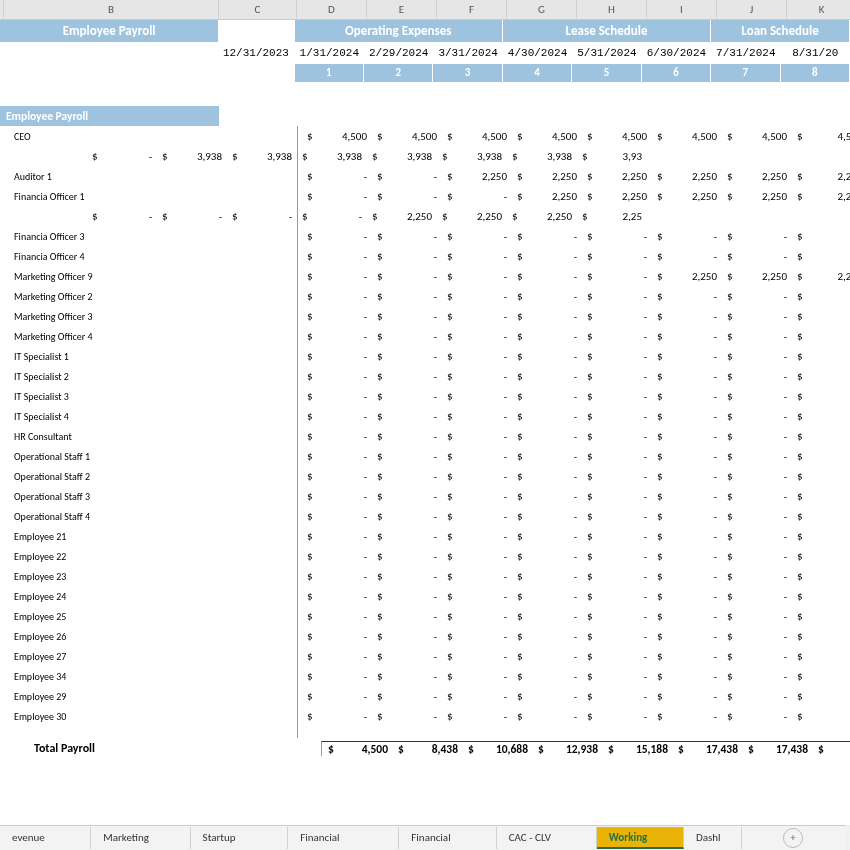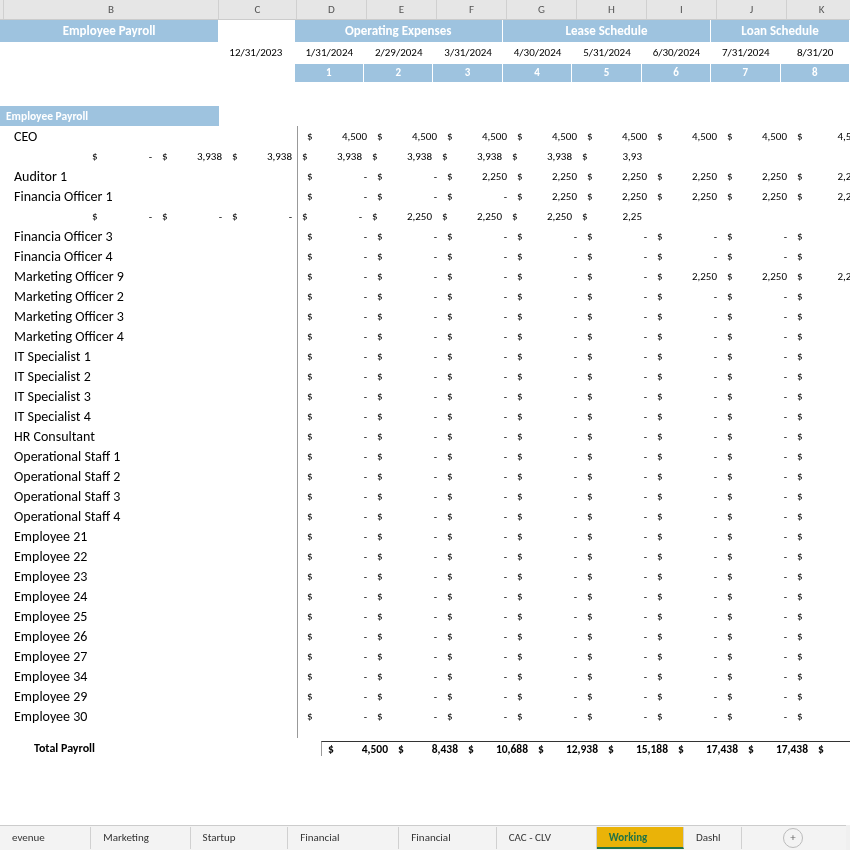--- a/index.html
+++ b/index.html
@@ -34,35 +34,35 @@
     flex-shrink: 0;
   }
   .ch-a { width: 4px; }
   .ch-b { width: 215px; }
   .ch-c { width: 78px; }
   .ch-d, .ch-e, .ch-f, .ch-g, .ch-h, .ch-i, .ch-j, .ch-k { width: 70px; }
 
   .row { display: flex; height: 20px; align-items: center; }
   .cell { flex-shrink: 0; padding: 0 4px; white-space: nowrap; overflow: hidden; }
   .c-a { width: 4px; }
-  .c-b { width: 215px; padding-left: 6px; font-size: 14px; }
+  .c-b { width: 215px; padding-left: 6px; font-size: 10px; }
   .c-c { width: 78px; }
 
   .section-tabs { display: flex; height: 22px; }
   .section-tab {
     background: #9ec3df;
     color: #fff;
     font-weight: bold;
     font-size: 13px;
     text-align: center;
     line-height: 22px;
     border-right: 1px solid #fff;
   }
 
-  .date-row { display: flex; height: 22px; font-size: 11px; }
+  .date-row { display: flex; height: 22px; font-size: 11px; font-family: Liberation Mono, monospace; }
   .date-cell { width: 70px; text-align: center; line-height: 22px; }
   .date-c { width: 78px; text-align: center; line-height: 22px; }
 
   .period-row { display: flex; height: 18px; }
   .period-cell {
     width: 70px; text-align: center;
     background: #9ec3df; color: #fff; font-weight: bold;
     border-right: 1px solid #fff; line-height: 18px;
   }
 

